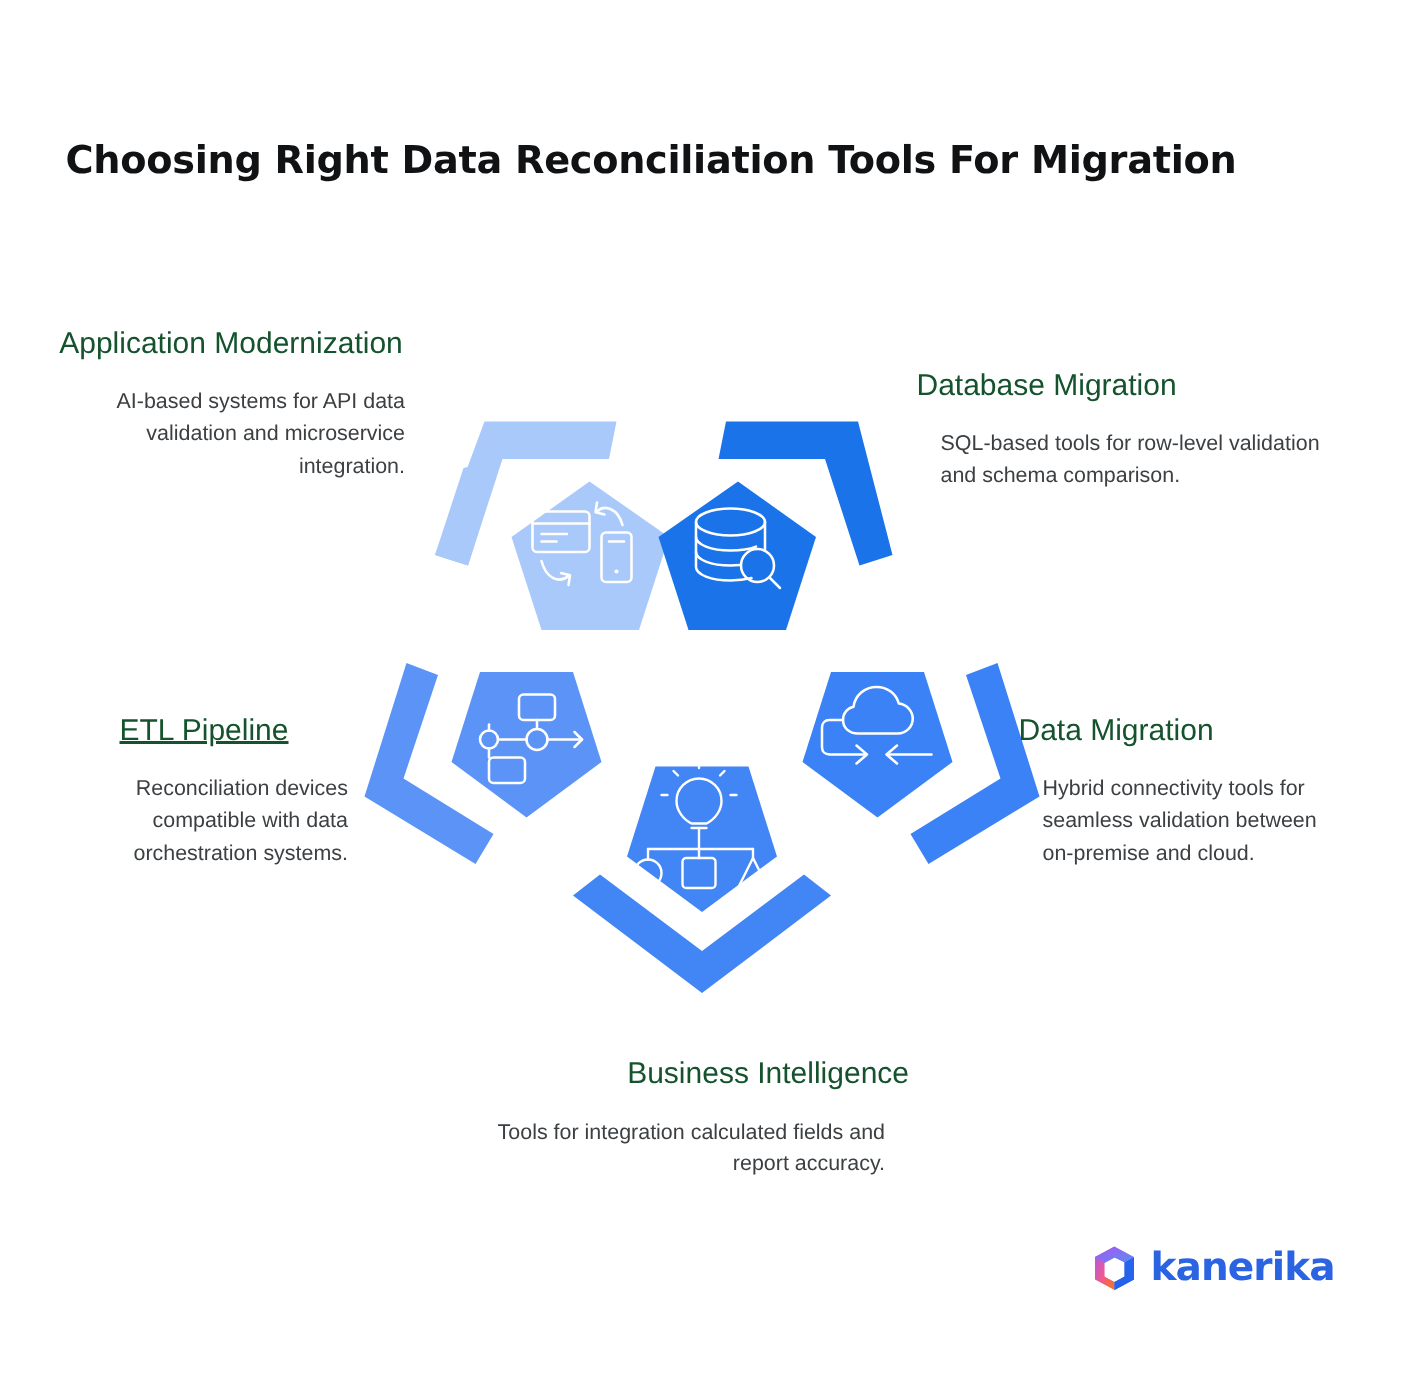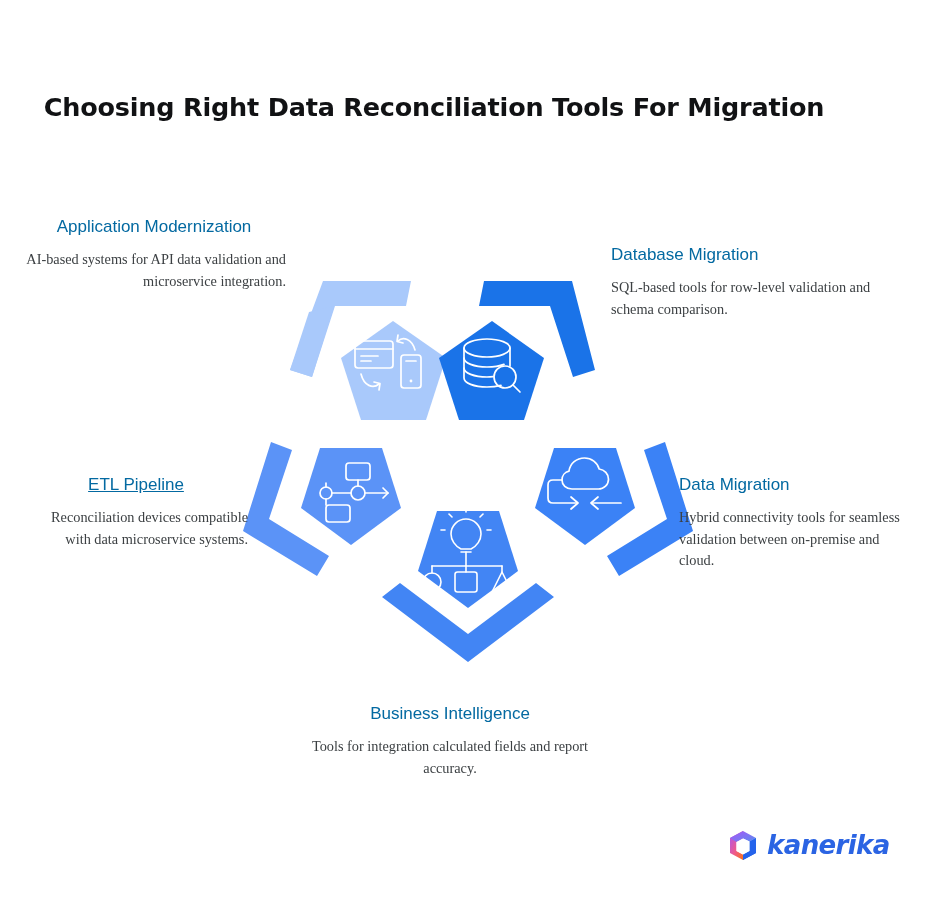--- a/index.html
+++ b/index.html
@@ -39,39 +39,39 @@
     left: 0;
     top: 0;
     width: 936px;
     height: 919px;
     pointer-events: none;
   }
 
   
   .block { position: absolute; }
   .block .b-title {
-    font-size: 17px;
+    font-size: 20px;
     font-weight: 400;
-    color: #0369a1;
+    color: #14532d;
     line-height: 1.30;
     margin: 0 0 11px 0;
     font-family: "Liberation Sans", sans-serif;
   }
   .block .b-body {
     font-size: 14.3px;
     font-weight: 400;
     color: #3c4043;
     line-height: 1.50;
-    margin: 0;
-    font-family: Liberation Serif, serif;
+    margin: 16px;
+    font-family: Liberation Sans, sans-serif;
   }
 
   .align-right { text-align: right; }
   .align-left  { text-align: left; }
-  .align-center{ text-align: center; }
+  .align-center{ text-align: right; }
 
   
   #block-app   { left: 22px;  top: 216px; width: 264px; }
   #block-app .b-title { text-align: center; }
   #block-db    { left: 611px; top: 244px; width: 300px; }
   #block-etl   { left: 24px;  top: 474px; width: 224px; }
   #block-etl .b-title { text-align: center; text-decoration: underline; }
   #block-cloud { left: 679px; top: 474px; width: 232px; }
   #block-bi    { left: 294px; top: 703px; width: 312px; }
 
@@ -84,21 +84,20 @@
     align-items: center;
     gap: 9px;
   }
   #logo .logo-word {
     font-family: "DejaVu Sans", sans-serif;
     font-size: 26px;
     font-weight: 700;
     color: #2b64e3;
     letter-spacing: -0.6px;
     line-height: 1;
-    font-style: italic;
   }
 </style>
 </head>
 <body>
 
 <div class="page-title">Choosing Right Data Reconciliation Tools For Migration</div>
 
 <svg id="diagram" viewBox="0 0 936 919" xmlns="http://www.w3.org/2000/svg">
 
   <g>
@@ -204,21 +203,21 @@
   <p class="b-body">AI-based systems for API data validation and microservice integration.</p>
 </div>
 
 <div class="block align-left" id="block-db">
   <p class="b-title">Database Migration</p>
   <p class="b-body">SQL-based tools for row-level validation and schema comparison.</p>
 </div>
 
 <div class="block align-right" id="block-etl">
   <p class="b-title">ETL Pipeline</p>
-  <p class="b-body">Reconciliation devices compatible with data microservice systems.</p>
+  <p class="b-body">Reconciliation devices compatible with data orchestration systems.</p>
 </div>
 
 <div class="block align-left" id="block-cloud">
   <p class="b-title">Data Migration</p>
   <p class="b-body">Hybrid connectivity tools for seamless validation between on-premise and cloud.</p>
 </div>
 
 <div class="block align-center" id="block-bi">
   <p class="b-title">Business Intelligence</p>
   <p class="b-body">Tools for integration calculated fields and report accuracy.</p>

